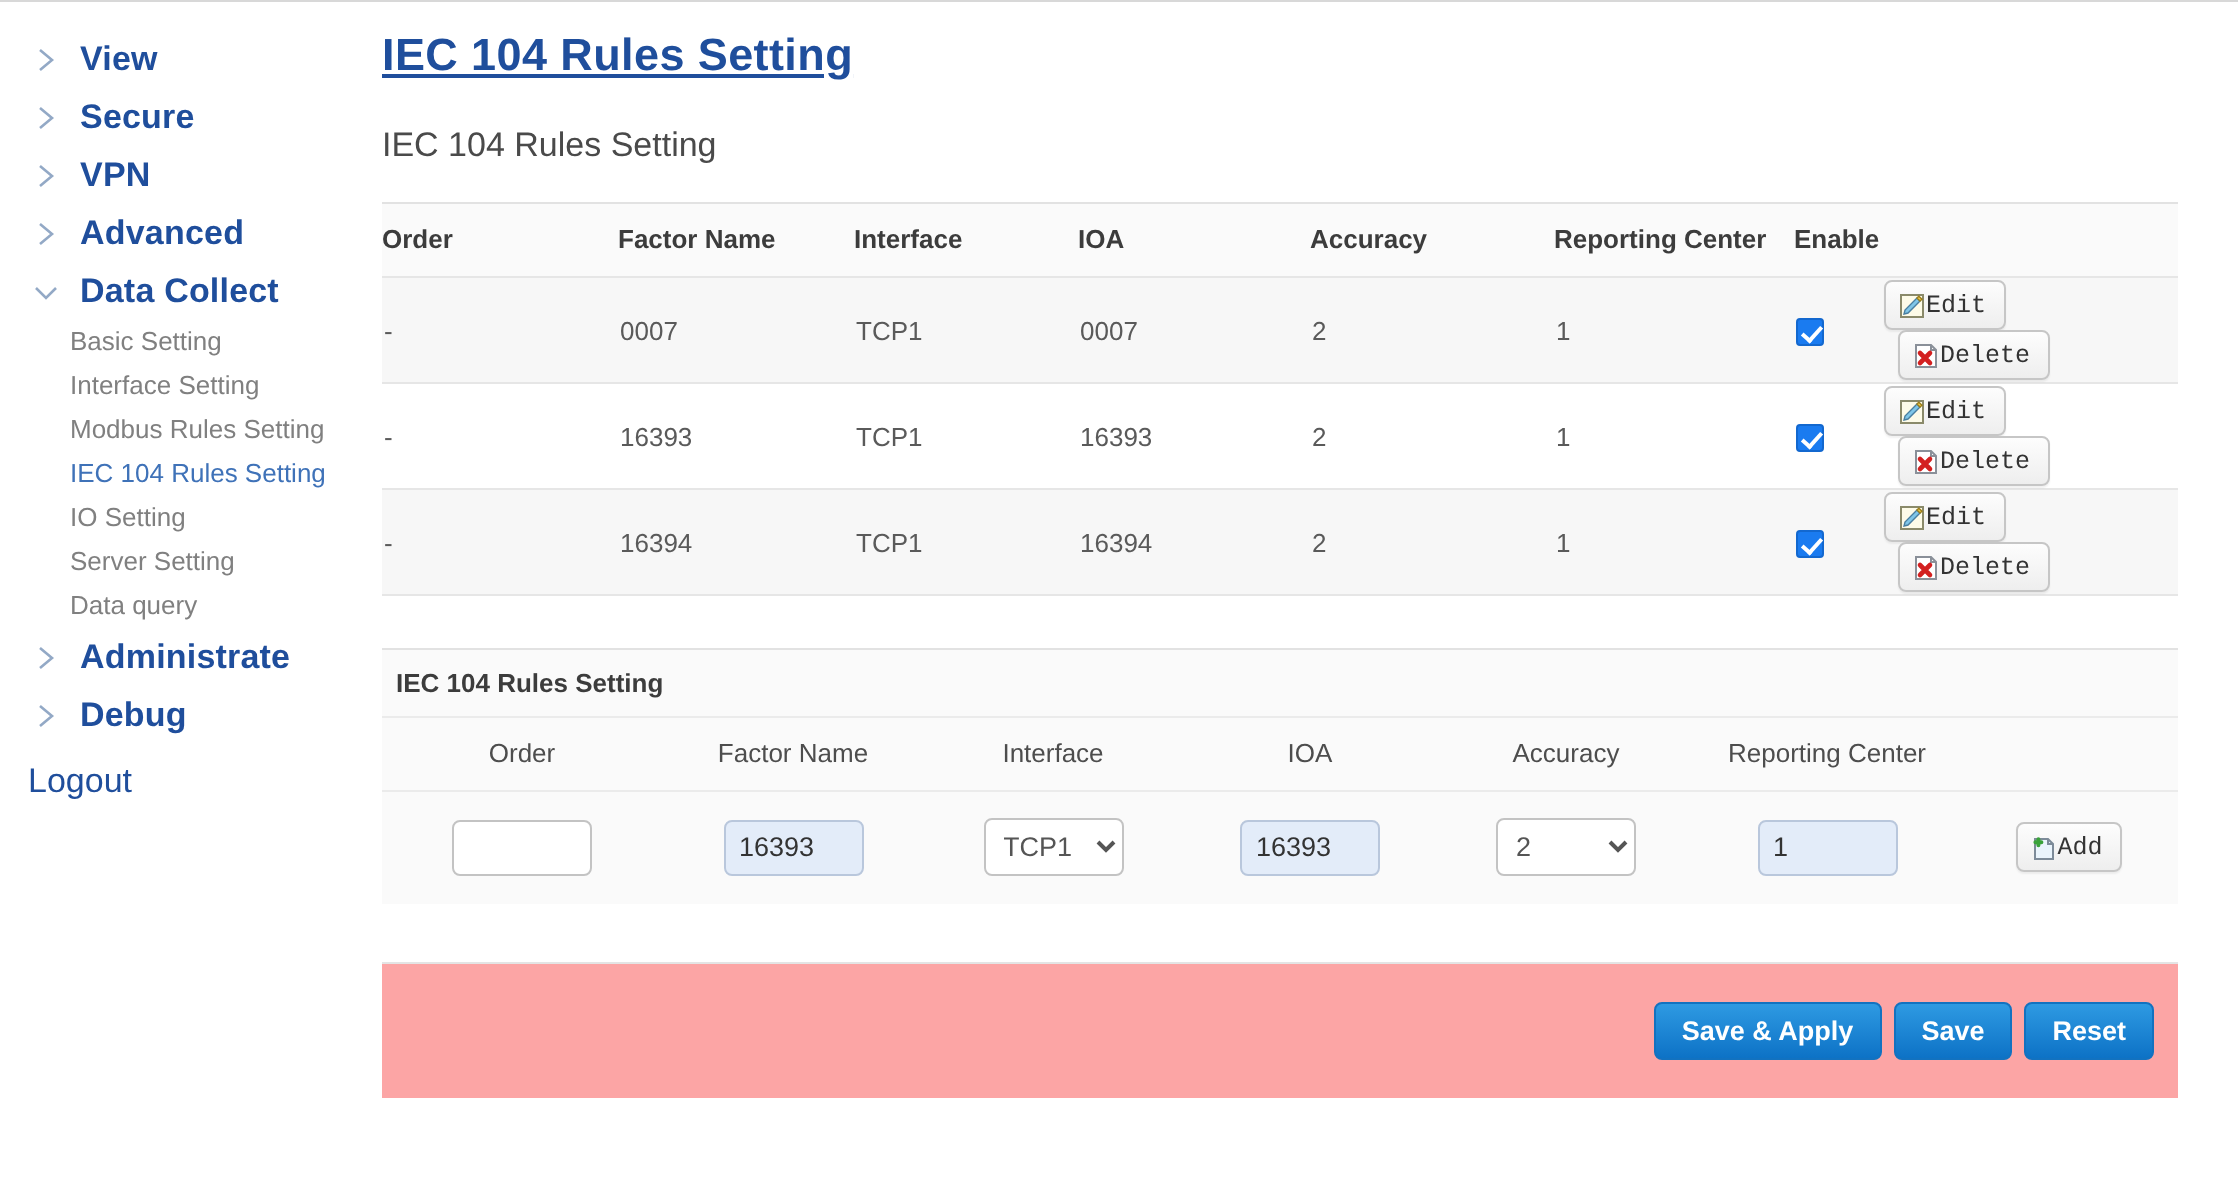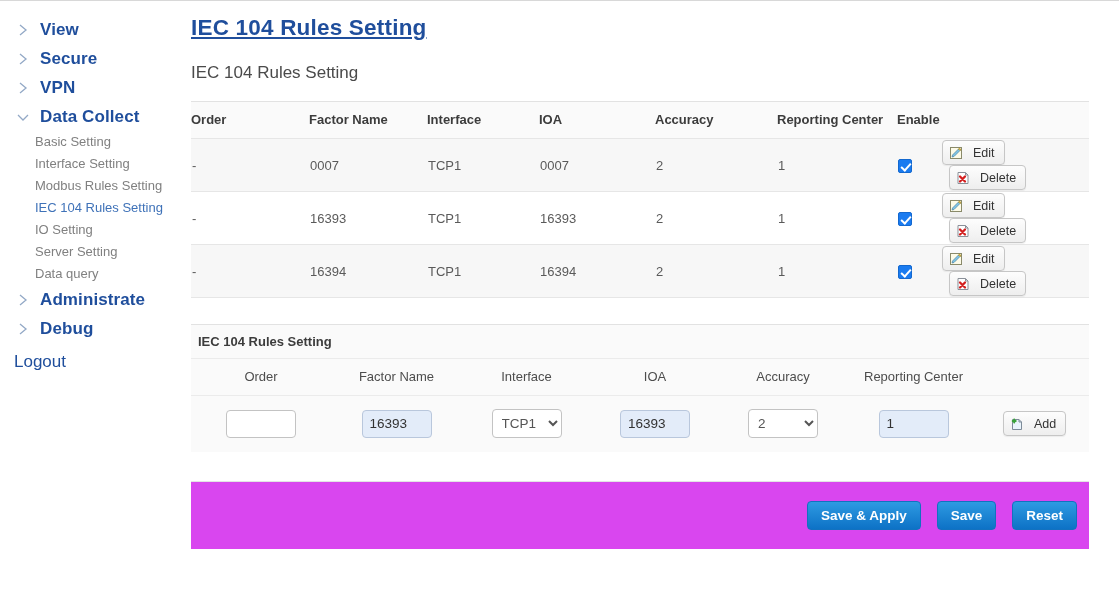--- a/index.html
+++ b/index.html
@@ -139,31 +139,32 @@
     width: 4px; height: 8px;
     border: solid #fff;
     border-width: 0 2px 2px 0;
     transform: rotate(42deg);
   }
 
   
   .gbtn {
     display: inline-flex;
     align-items: center;
-    gap: 10px;
+    gap: 0;
     height: 25px;
     padding: 0 9px 0 6px;
     border: 1px solid #c6c6c6;
     border-radius: 4px;
     background: linear-gradient(#fdfdfd, #eeeeee);
     font-size: 12.5px;
     color: #333;
     cursor: pointer;
     box-shadow: 0 1px 1px rgba(0,0,0,0.06);
     white-space: nowrap;
+    font-family: Liberation Mono, monospace;
   }
   .gbtn .gi { width: 14px; height: 14px; display:block; flex:0 0 14px; }
   .act-cell { text-align: left; padding-left: 0; }
   .act-cell .gbtn + .gbtn { margin-left: 7px; text-align: right; }
 
   
   .panel {
     width: 898px;
     margin-top: 26px;
     border-top: 1px solid #e2e2e2;
@@ -229,27 +230,27 @@
     padding-left: 5px;
     font-family: "Liberation Sans", sans-serif;
     outline: none;
   }
 
   
   .footer {
     width: 898px;
     height: 68px;
     margin-top: 29px;
-    background: #d946ef;
+    background: #fca5a5;
     border-top: 1px solid #e4e4e4;
     display: flex;
     align-items: center;
     justify-content: flex-end;
     padding-right: 12px;
-    gap: 16px;
+    gap: 6px;
   }
   .bbtn {
     height: 29px;
     padding: 0 13px;
     border: 1px solid #1272c0;
     border-radius: 4px;
     background: linear-gradient(#2e9ae2, #0d72c6);
     color: #ffffff;
     font-size: 13.5px;
     font-weight: bold;
@@ -286,20 +287,28 @@
 
     <div class="nav-top">
       <span class="chev">
         <svg width="14" height="14" viewBox="0 0 14 14">
             <path d="M4 2 L10 7 L4 12" fill="none" stroke="#93a9c6" stroke-width="1.3"></path>
           </svg>
       </span>
       <span class="nav-top-label">VPN</span>
     </div>
 
+    <div class="nav-top">
+      <span class="chev">
+        <svg width="14" height="14" viewBox="0 0 14 14">
+            <path d="M4 2 L10 7 L4 12" fill="none" stroke="#93a9c6" stroke-width="1.3"></path>
+          </svg>
+      </span>
+      <span class="nav-top-label">Advanced</span>
+    </div>
 
     <div class="nav-top">
       <span class="chev">
         <svg width="14" height="14" viewBox="0 0 14 14">
             <path d="M2 5 L7 10 L12 5" fill="none" stroke="#93a9c6" stroke-width="1.3"></path>
           </svg>
       </span>
       <span class="nav-top-label">Data Collect</span>
     </div>
 

